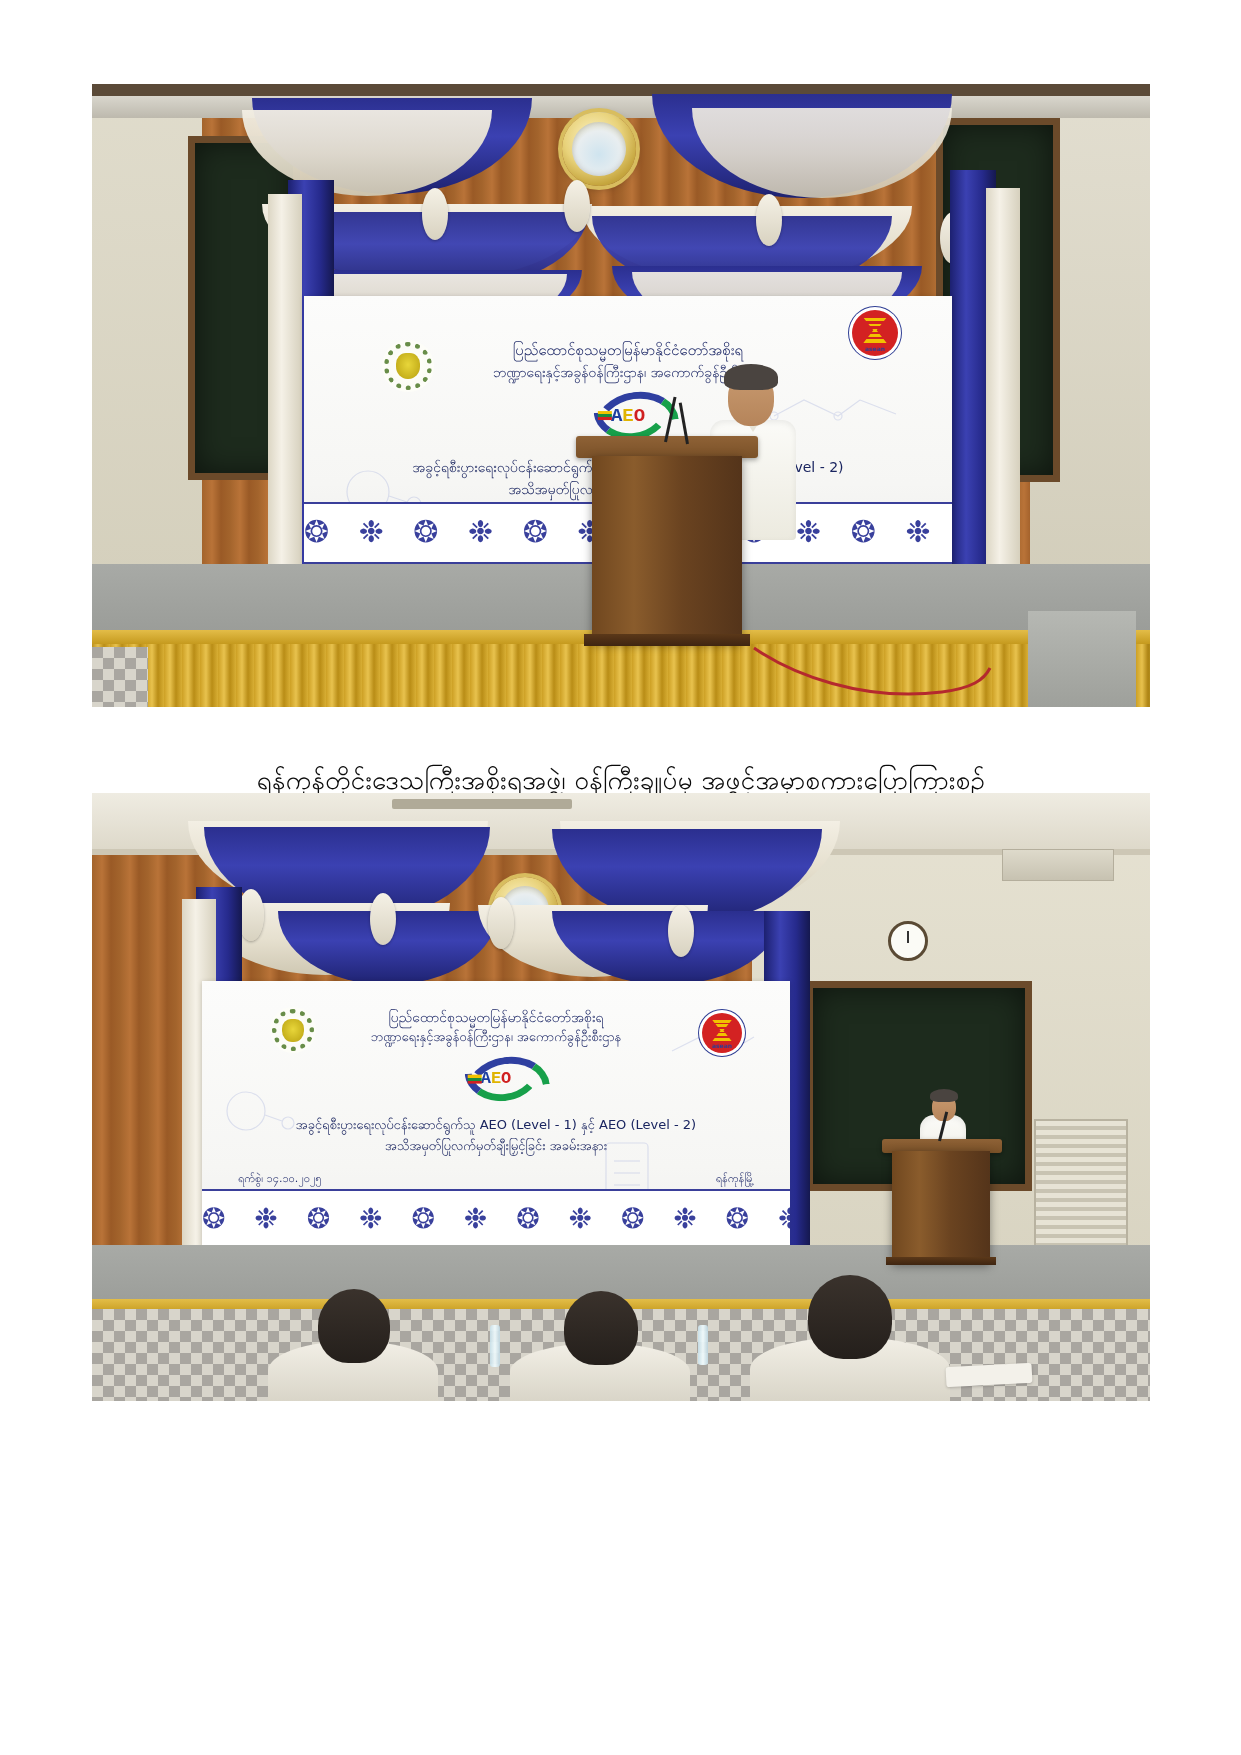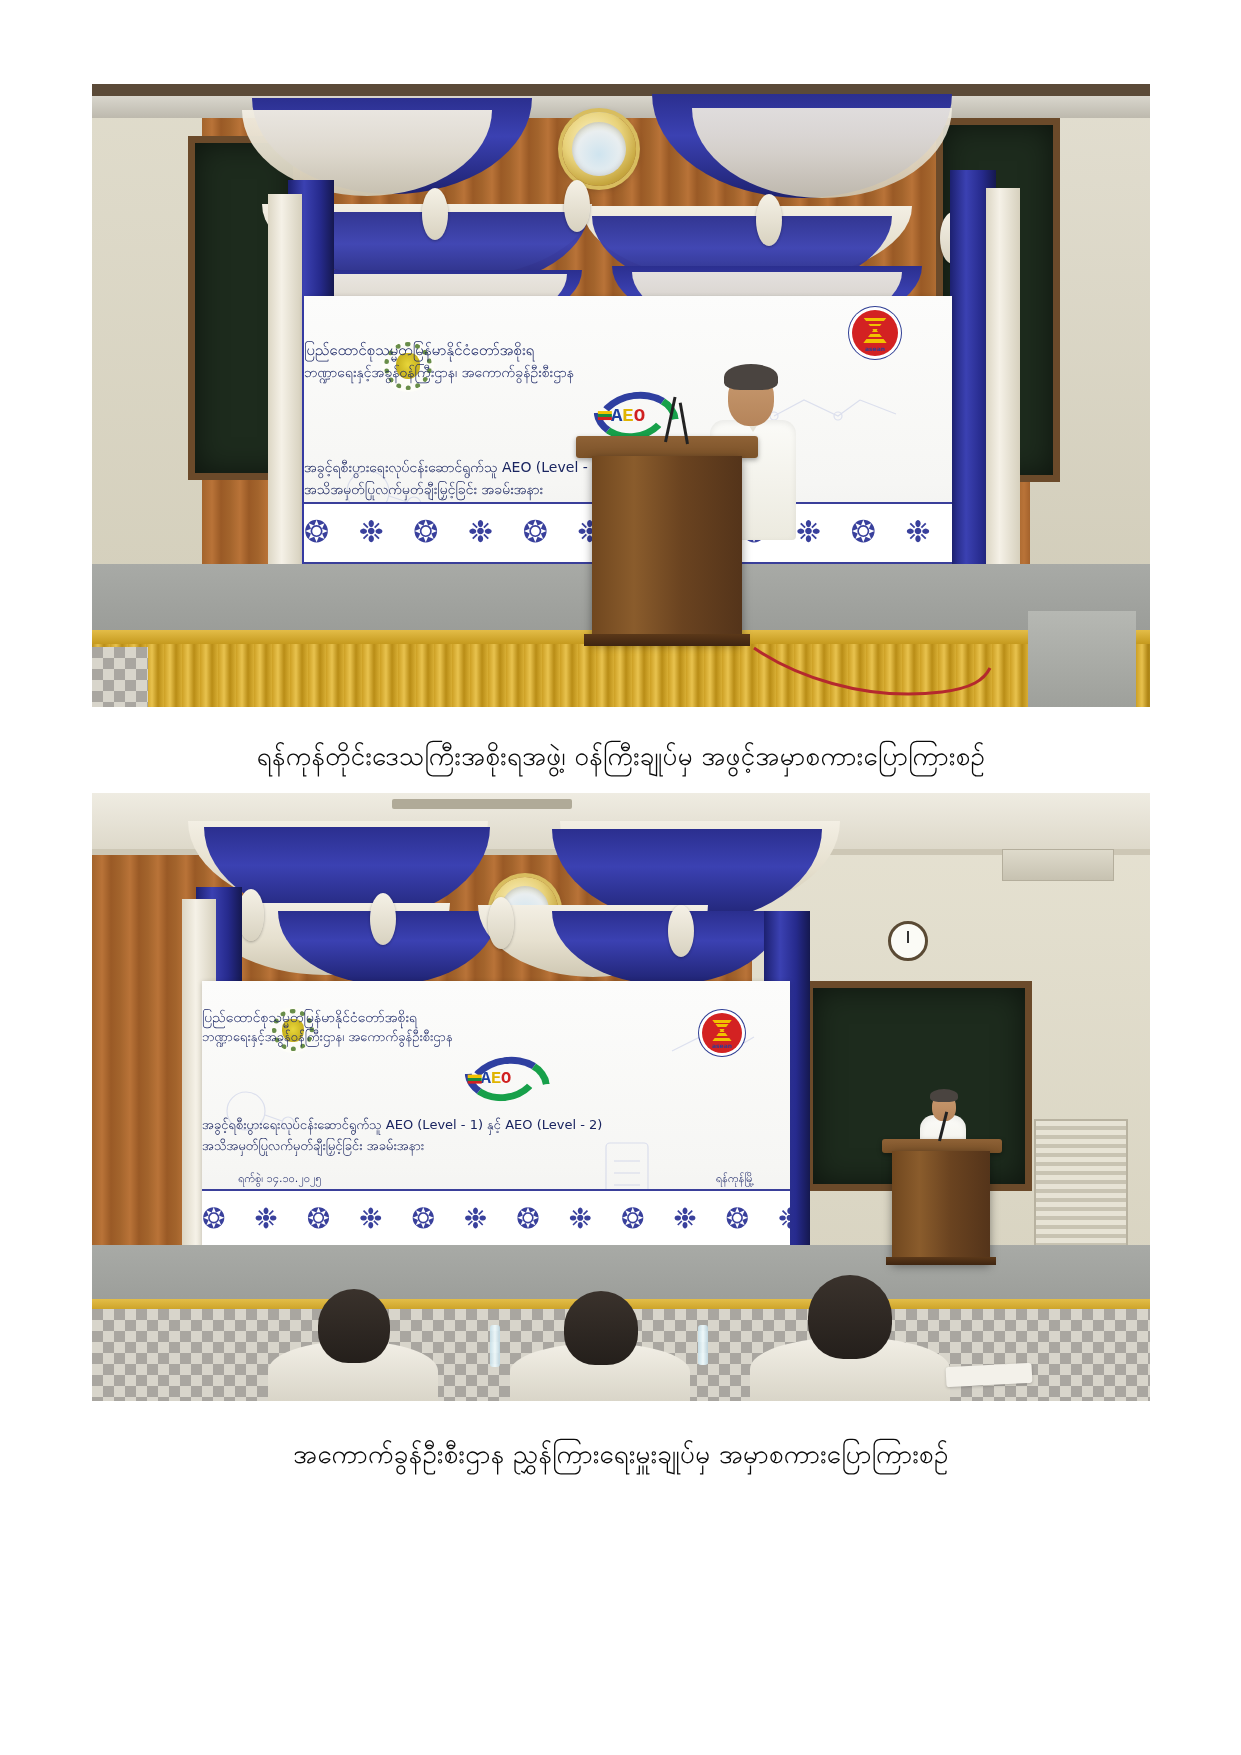--- a/index.html
+++ b/index.html
@@ -40,21 +40,21 @@
 
   .caption {
     text-align: center;
     font-family: "DejaVu Sans", "Liberation Sans", sans-serif;
     font-size: 26px;
     line-height: 1.35;
     color: #0a0a0a;
     padding-top: 20px;
     letter-spacing: 0.3px;
   }
-  #caption-1 { padding-top: 32px; }
+  #caption-1 { padding-top: 24px; margin-top: 32px; }
   #caption-2 { padding-top: 36px; }
 
   
   
   .wall-wood {
     position: absolute; left: 0; top: 0; width: 100%; height: 100%;
     background:
       repeating-linear-gradient(90deg,
         #a3642c 0px, #b97338 10px, #9a5a26 19px, #a3642c 28px);
   }
@@ -140,21 +140,21 @@
   }
   .banner-motif {
     position: absolute; top: 6px;
     font-size: 30px; color: #39409c; letter-spacing: 10px;
     white-space: nowrap; line-height: 44px;
     font-family: "DejaVu Sans", sans-serif;
   }
 
   .banner-text-block {
     position: absolute; left: 0; right: 0;
-    text-align: left;
+    text-align: center;
     color: #1d2a6b;
     font-family: "DejaVu Sans", "Liberation Sans", sans-serif;
   }
   .bt-line-1 { font-size: 15px; line-height: 1.45; color: #1f2a68; }
   .bt-line-2 { font-size: 14px; line-height: 1.5;  color: #1f2a68; }
   .bt-body   { font-size: 14px; line-height: 1.6;  color: #1a2560; }
   .bt-small  { font-size: 11px; color: #26306e; }
 
   
   .aeo-logo { position: absolute; width: 78px; height: 48px; }
@@ -567,16 +567,15 @@
       <div class="audience-shoulder" style="left:658px; bottom:0; width:200px; height:64px;"></div>
       <div class="audience-head" style="left:716px; bottom:42px; width:84px; height:84px;"></div>
 
       <div class="bottle" style="left:398px; bottom:34px; height:42px;"></div>
       <div class="bottle" style="left:606px; bottom:36px; height:40px;"></div>
       <div style="position:absolute; right:118px; bottom:16px; width:86px; height:20px;
                   background:#f3f1ea; border-radius:3px; transform:rotate(-3deg);
                   box-shadow:0 1px 3px rgba(0,0,0,.2);"></div>
     </div>
 
-    <div class="caption" id="caption-2">အကောက်ခွန်ဦးစီးဌာန ညွှန်ကြားရေးမှူးချုပ်မှ အမှာစကားပြောကြားစဉ်</div>
   </div>
 
 </div>
 
 </body></html>

